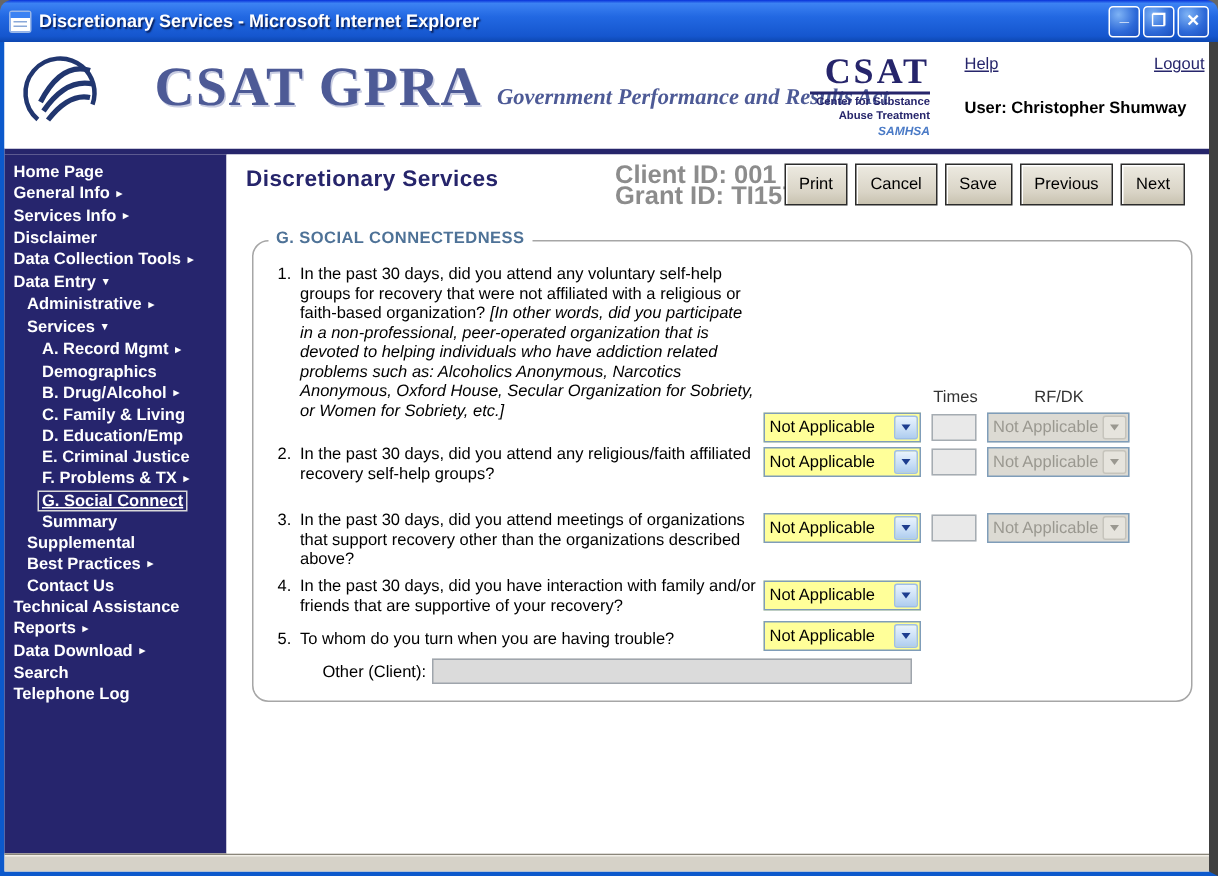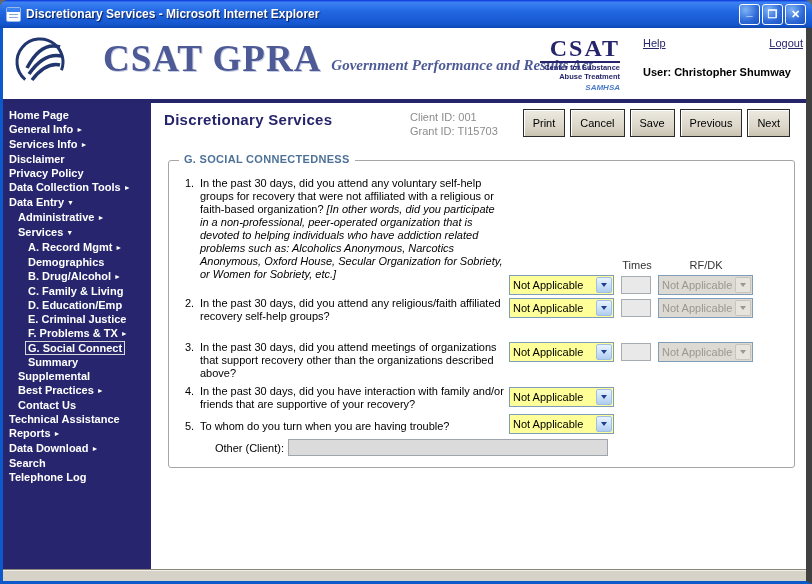--- a/index.html
+++ b/index.html
@@ -63,35 +63,35 @@
   
   .content { flex:1; display:flex; min-height:0; }
 
   
   .sidebar { width:148px; flex:none; background:#26256D; padding-top:5px; }
   .sb-item { color:#fff; font-size:11px; font-weight:bold; line-height:14px; white-space:nowrap; cursor:pointer; }
   .sb-item.lvl0 { padding-left:6px; }
   .sb-item.lvl1 { padding-left:15px; }
   .sb-item.lvl2 { padding-left:25px; }
   .sb-arrow { font-size:7px; margin-left:3px; vertical-align:1px; }
-  .sb-selected { border:1px solid #D9D9D9; padding:0 2px; margin-left:-3px; }
+  .sb-selected { border:1px solid #D9D9D9; padding:0 2px; margin-left:-3px;text-decoration:underline; }
 
   
   .main { flex:1; position:relative; background:#fff; }
   .page-title { position:absolute; left:13px; top:8px; font-size:15px; font-weight:bold; color:#26256B; letter-spacing:.3px; }
-  .ids { position:absolute; left:259px; top:7px; font-size:11px; font-weight:normal; color:#8C8C8C; line-height:14px; }
+  .ids { position:absolute; left:259px; top:7px; font-size:17px; font-weight:bold; color:#8C8C8C; line-height:14px; }
   .toolbar { position:absolute; right:16px; top:6px; display:flex; gap:5px; }
   .tbbtn {
     font-family:"Liberation Sans", sans-serif; font-size:11px; color:#000;
     padding:7px 9px; background:linear-gradient(180deg,#EDEAE1 0%,#D9D4C6 70%,#C8C2B0 100%);
     border:1px solid #2B2B2B; box-shadow:inset 1px 1px 0 #fff; cursor:pointer;
   }
 
   
-  .fieldset { position:absolute; left:17px; top:57px; width:627px; height:308px; border:1px solid #A6A6A6; border-radius:3px; }
+  .fieldset { position:absolute; left:17px; top:57px; width:627px; height:308px; border:1px solid #A6A6A6; border-radius:11px; }
   .legend { position:absolute; top:-8px; left:10px; background:#fff; padding:0 5px; color:#4E7297; font-size:11px; font-weight:bold; letter-spacing:.3px; }
   .qnum { position:absolute; left:16px; font-size:11px; color:#000; }
   .qtext { position:absolute; left:31px; width:305px; font-size:11px; line-height:13px; color:#000; }
   .qnote { font-style:italic; }
   .colhead { position:absolute; font-size:11px; color:#333; }
   .col-times { left:446px; width:44px; text-align:center; }
   .col-rfdk { left:494px; width:86px; text-align:center; }
 
   .xsel { position:absolute; height:20px; border:1px solid #7F9DB9; display:flex; align-items:center; font-size:11px; padding-left:3px; cursor:pointer; }
   .xsel .xval { flex:1; white-space:nowrap; overflow:hidden; }
@@ -155,21 +155,20 @@
 
     <div class="rule"></div>
 
     <div class="content">
 
       <nav class="sidebar">
           <div class="sb-item lvl0"><span class="sb-label">Home Page</span></div>
           <div class="sb-item lvl0"><span class="sb-label">General Info</span><span class="sb-arrow">►</span></div>
           <div class="sb-item lvl0"><span class="sb-label">Services Info</span><span class="sb-arrow">►</span></div>
           <div class="sb-item lvl0"><span class="sb-label">Disclaimer</span></div>
-          <div class="sb-item lvl0"><span class="sb-label">Privacy Policy</span></div>
           <div class="sb-item lvl0"><span class="sb-label">Data Collection Tools</span><span class="sb-arrow">►</span></div>
           <div class="sb-item lvl0"><span class="sb-label">Data Entry</span><span class="sb-arrow">▼</span></div>
           <div class="sb-item lvl1"><span class="sb-label">Administrative</span><span class="sb-arrow">►</span></div>
           <div class="sb-item lvl1"><span class="sb-label">Services</span><span class="sb-arrow">▼</span></div>
           <div class="sb-item lvl2"><span class="sb-label">A. Record Mgmt</span><span class="sb-arrow">►</span></div>
           <div class="sb-item lvl2"><span class="sb-label">Demographics</span></div>
           <div class="sb-item lvl2"><span class="sb-label">B. Drug/Alcohol</span><span class="sb-arrow">►</span></div>
           <div class="sb-item lvl2"><span class="sb-label">C. Family &amp; Living</span></div>
           <div class="sb-item lvl2"><span class="sb-label">D. Education/Emp</span></div>
           <div class="sb-item lvl2"><span class="sb-label">E. Criminal Justice</span></div>

